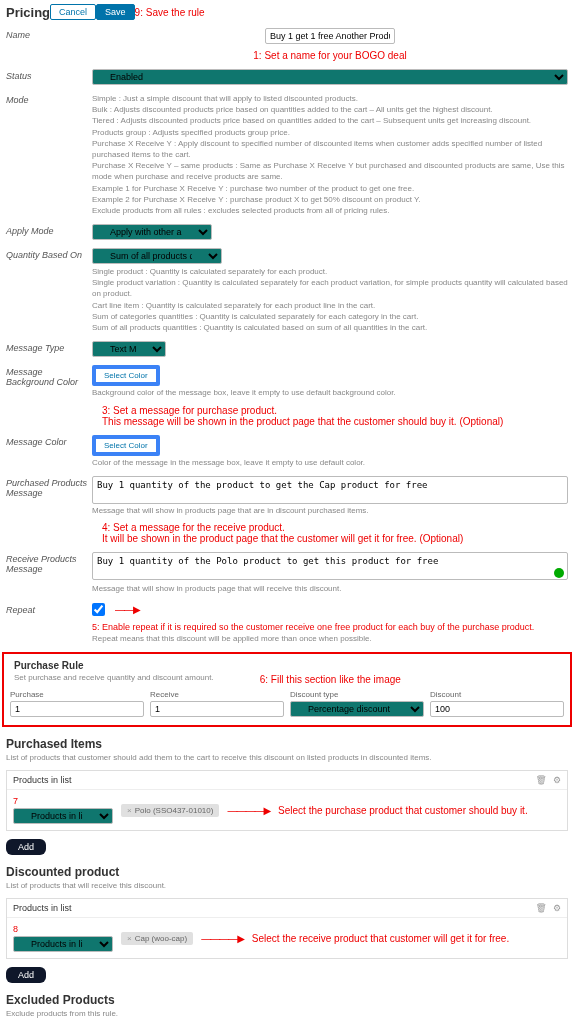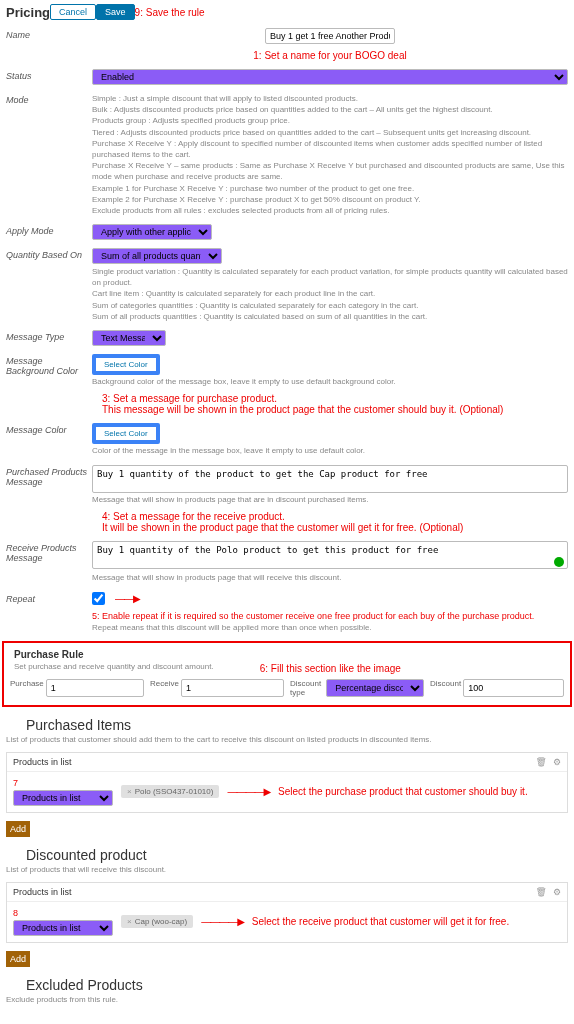--- a/index.html
+++ b/index.html
@@ -2,48 +2,48 @@
 <html><head>
 <meta charset="utf-8">
 <style>
 * { box-sizing: border-box; margin: 0; padding: 0; }
 body { font-family: -apple-system, BlinkMacSystemFont, "Segoe UI", Arial, sans-serif; font-size: 10px; background: #fff; color: #333; width: 574px; }
 .header { display: flex; align-items: center; padding: 4px 6px; }
 .header h1 { font-size: 13px; font-weight: 600; }
 .btn { padding: 2px 8px; font-size: 9px; border: 1px solid #0073aa; border-radius: 2px; cursor: pointer; }
 .btn-cancel { background: #fff; color: #0073aa; }
 .btn-save { background: #0073aa; color: #fff; }
-.btn-add { background: #a16207; color: #fff; padding: 3px 4px; border: none; border-radius: 0; font-size: 9px; display: inline-block; }
+.btn-add { background: #0f172a; color: #fff; padding: 3px 12px; border: none; border-radius: 6px; font-size: 9px; display: inline-block; }
 .row { display: flex; align-items: flex-start; padding: 4px 6px; }
 .label { width: 86px; flex-shrink: 0; font-size: 9px; color: #555; font-style: italic; padding-top: 2px; }
 .field { flex: 1; display: flex; flex-direction: column; gap: 2px; }
 .field-inline { display: flex; align-items: center; gap: 6px; flex-wrap: wrap; }
 input[type="text"], input[type="number"] { border: 1px solid #bbb; padding: 2px 4px; font-size: 9px; border-radius: 2px; }
-select { border: 1px solid #bbb; padding: 1px 4px; font-size: 9px; border-radius: 2px; background: #8b5cf6; }
+select { border: 1px solid #bbb; padding: 1px 13px; font-size: 9px; border-radius: 2px; background: #0f766e; }
 textarea { border: 1px solid #bbb; padding: 3px 4px; font-size: 9px; border-radius: 2px; width: 100%; resize: none; }
 .annotation { color: #e00; font-size: 10px; }
 .annotation-inline { color: #e00; font-size: 9px; }
 .help-text { font-size: 8px; color: #888; line-height: 1.3; }
 .help-text-block div { font-size: 8px; color: #888; line-height: 1.4; }
 .color-btn { border: 4px solid #3b82f6; color: #0073aa; background: #fff; padding: 2px 8px; font-size: 8px; border-radius: 2px; cursor: pointer; }
 .section-box { border: 2px solid #e00; margin: 4px 2px; padding: 4px; }
 .section-title { font-size: 10px; font-weight: 600; padding: 2px 6px; }
 .section-sub { font-size: 8px; color: #888; padding: 0 6px 4px; }
 .rule-grid { display: flex; gap: 6px; padding: 4px 2px; }
-.rule-col { flex: 1; display: flex; flex-direction: row; gap: 2px; }
+.rule-col { flex: 1; display: flex; flex-direction: column; gap: 2px; }
 .rule-col-label { font-size: 8px; color: #666; }
 .rule-col input, .rule-col select { width: 100%; }
 .panel { border: 1px solid #ddd; margin: 4px 6px; background: #fff; }
 .panel-head { display: flex; justify-content: space-between; align-items: center; padding: 4px 6px; border-bottom: 1px solid #eee; font-size: 9px; }
 .panel-icons { display: flex; gap: 6px; color: #999; }
 .panel-body { padding: 6px; display: flex; align-items: center; gap: 8px; }
 .tag { background: #e0e0e0; color: #666; padding: 2px 6px; font-size: 8px; border-radius: 2px; }
 .tag .x { margin-right: 3px; color: #999; }
 .arrow-red { color: #e00; font-size: 10px; letter-spacing: -1px; }
-.heading { font-size: 14px; font-weight: 400; padding: 6px 6px 2px; margin-left: 20px; }
+.heading { font-size: 12px; font-weight: 700; padding: 6px 6px 2px; }
 .sub-text { font-size: 8px; color: #888; padding: 0 6px 4px; }
 .num-badge { color: #e00; font-size: 9px; position: relative; }
 .textarea-wrap { position: relative; width: 100%; }
 .grammarly { position: absolute; bottom: 4px; right: 4px; width: 10px; height: 10px; background: #0a0; border-radius: 50%; }
 .chk { margin-right: 4px; }
 </style>
 </head>
 <body>
 
 <div class="header">
@@ -67,22 +67,22 @@
       <select><option>Enabled</option></select>
     </div>
 </div>
 
 <div class="row">
   <div class="label">Mode</div>
   <div class="field">
     <div class="help-text-block">
       <div>Simple : Just a simple discount that will apply to listed discounted products.</div>
         <div>Bulk : Adjusts discounted products price based on quantities added to the cart – All units get the highest discount.</div>
-        <div>Products group : Adjusts specified products group price.</div>
-      <div>Tiered : Adjusts discounted products price based on quantities added to the cart – Subsequent units get increasing discount.</div>
+        <div>Tiered : Adjusts discounted products price based on quantities added to the cart – Subsequent units get increasing discount.</div>
+      <div>Products group : Adjusts specified products group price.</div>
         <div>Purchase X Receive Y : Apply discount to specified number of discounted items when customer adds specified number of listed purchased items to the cart.</div>
         <div>Purchase X Receive Y – same products : Same as Purchase X Receive Y but purchased and discounted products are same, Use this mode when purchase and receive products are same.</div>
       <div>Example 1 for Purchase X Receive Y : purchase two number of the product to get one free.</div>
         <div>Example 2 for Purchase X Receive Y : purchase product X to get 50% discount on product Y.</div>
         <div>Exclude products from all rules : excludes selected products from all of pricing rules.</div>
     </div>
   </div>
 </div>
 
 <div class="row">
@@ -90,20 +90,21 @@
   <div class="field">
       <select style="width:120px"><option>Apply with other applicable rules</option></select>
     </div>
 </div>
 
 <div class="row">
   <div class="label">Quantity Based On</div>
   <div class="field">
     <select style="width:130px"><option>Sum of all products quantities</option></select>
     <div class="help-text-block">
+      <div>Single product : Quantity is calculated separately for each product.</div>
         <div>Single product variation : Quantity is calculated separately for each product variation, for simple products quantity will calculated based on product.</div>
       <div>Cart line item : Quantity is calculated separately for each product line in the cart.</div>
         <div>Sum of categories quantities : Quantity is calculated separately for each category in the cart.</div>
         <div>Sum of all products quantities : Quantity is calculated based on sum of all quantities in the cart.</div>
     </div>
   </div>
 </div>
 
 <div class="row">
   <div class="label">Message Type</div>

